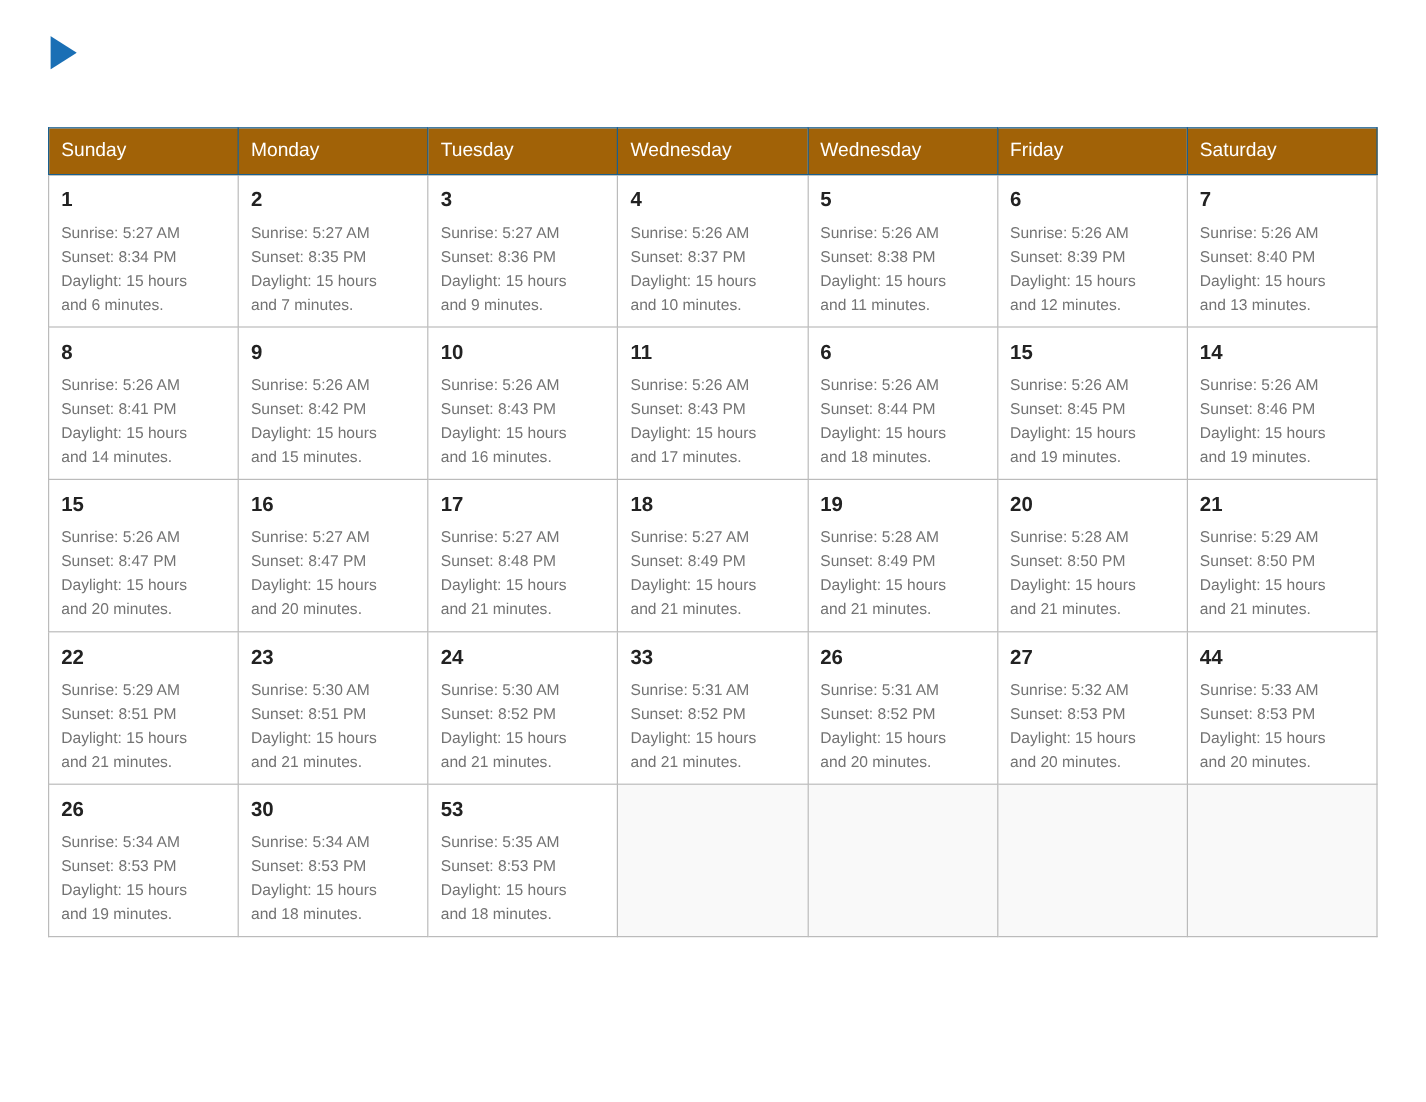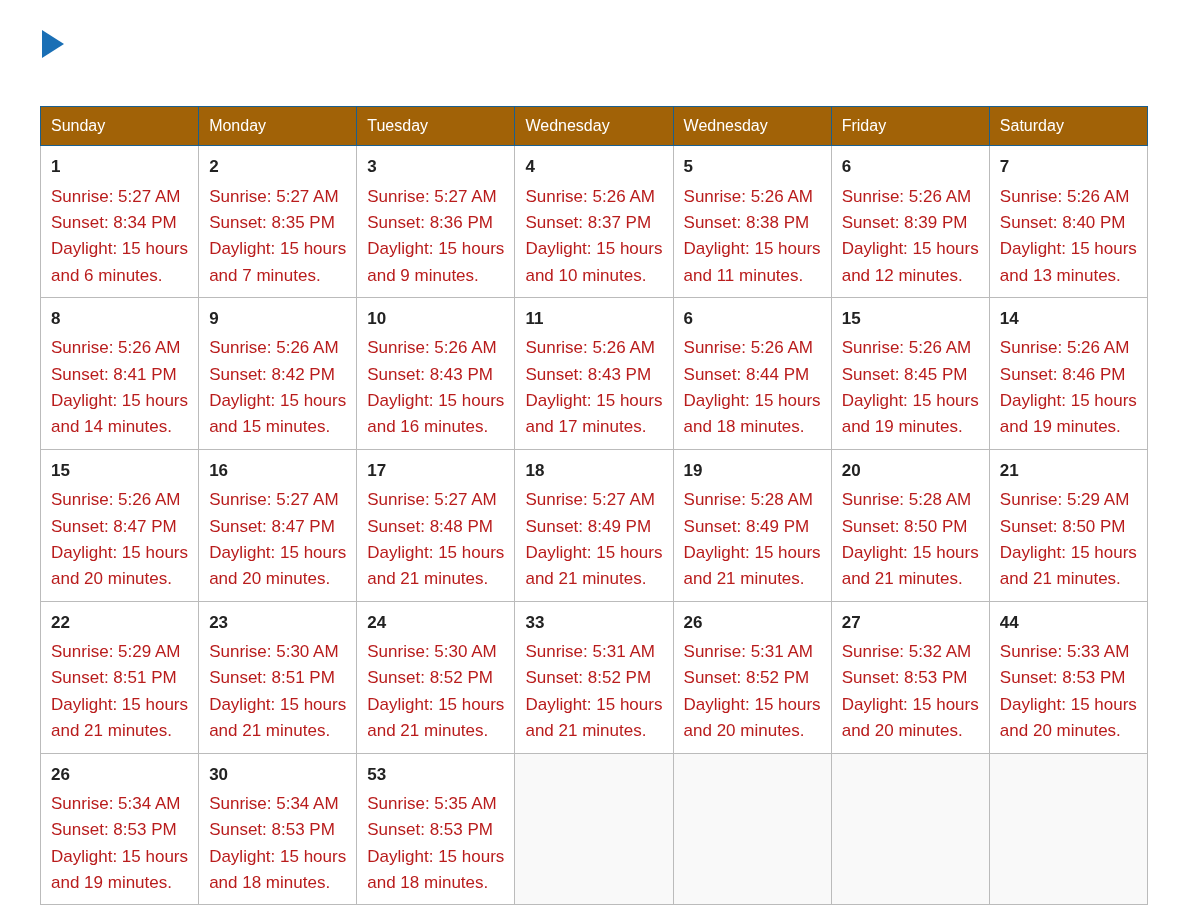--- a/index.html
+++ b/index.html
@@ -73,22 +73,22 @@
       height: 110px;
     }
     tbody tr td .day-number {
       font-size: 17px;
       font-weight: bold;
       color: #222;
       display: block;
       margin-bottom: 4px;
     }
     tbody tr td .day-info {
-      font-size: 17px;
-      color: #b91c1c;
+      font-size: 13px;
+      color: #737373;
       line-height: 1.55;
     }
     tbody tr td.empty {
       background: #f9f9f9;
     }
   </style>
 </head>
 <body>
 
 <div class="header">

